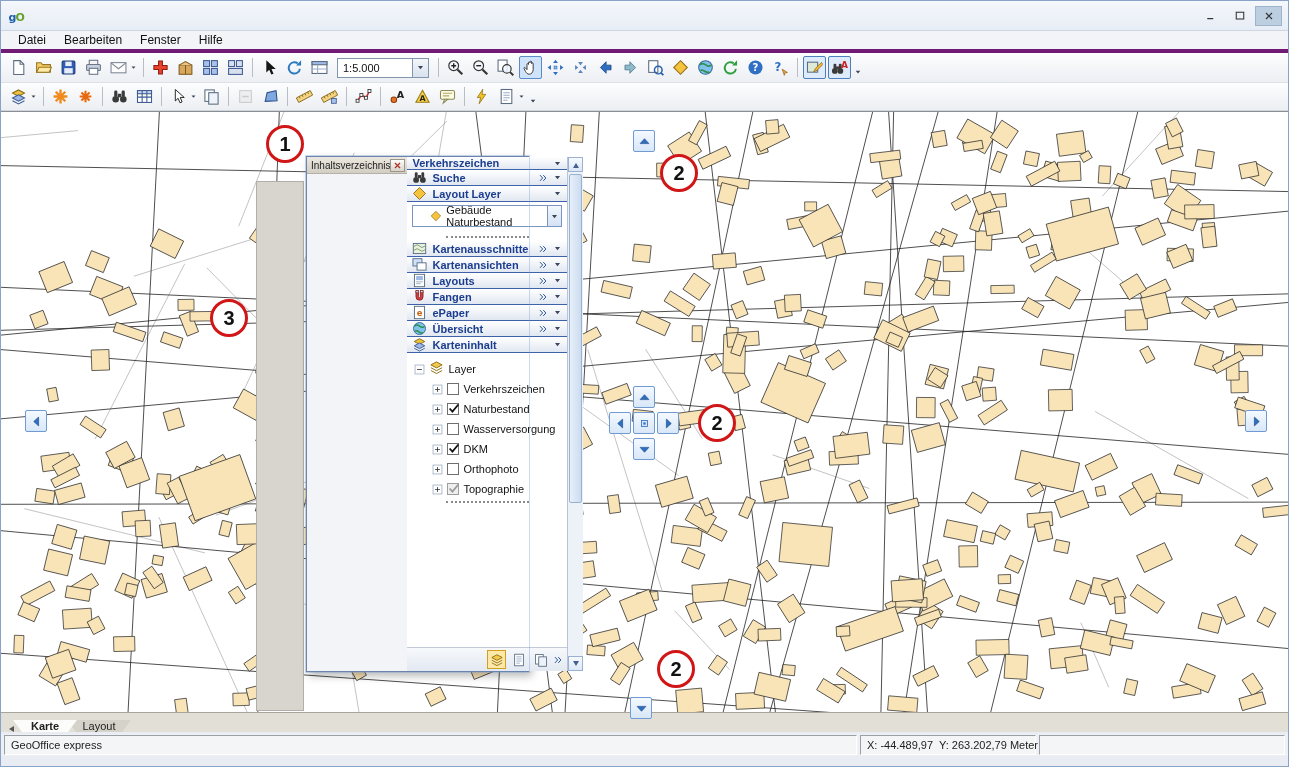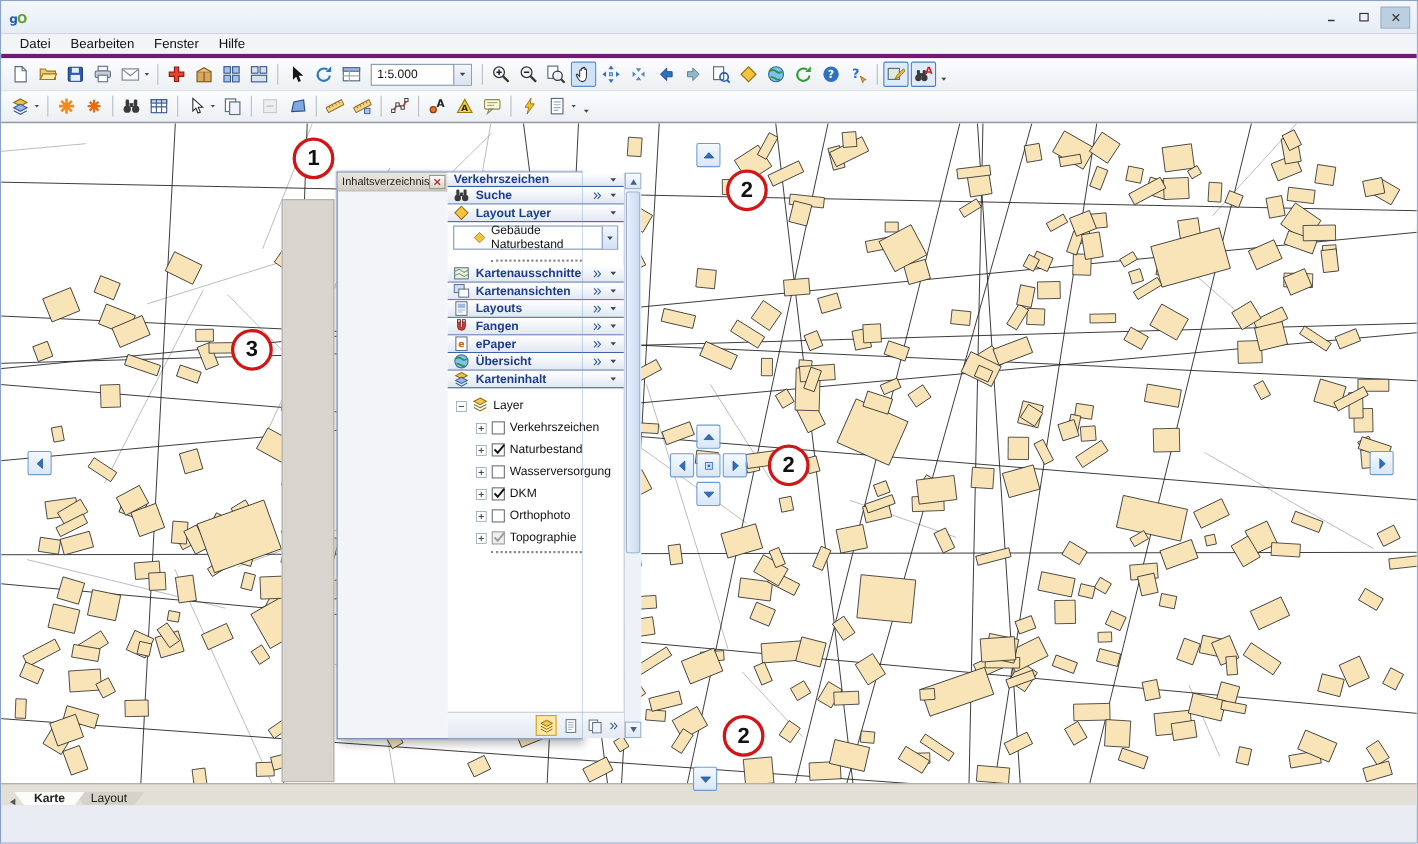--- a/index.html
+++ b/index.html
@@ -1409,14 +1409,19 @@
         <span class="tri tri-left"></span>
       </div>
     <div class="tab active">
         <span>Karte</span>
       </div>
     <div class="tab">
         <span>Layout</span>
       </div>
   </div>
 
+  <div id="statusbar">
+    <div class="scell flex1">GeoOffice express</div>
+    <div class="scell coord">X: -44.489,97  Y: 263.202,79 Meter</div>
+    <div class="scell tail"></div>
+  </div>
 
 </div>
 
 </body></html>

